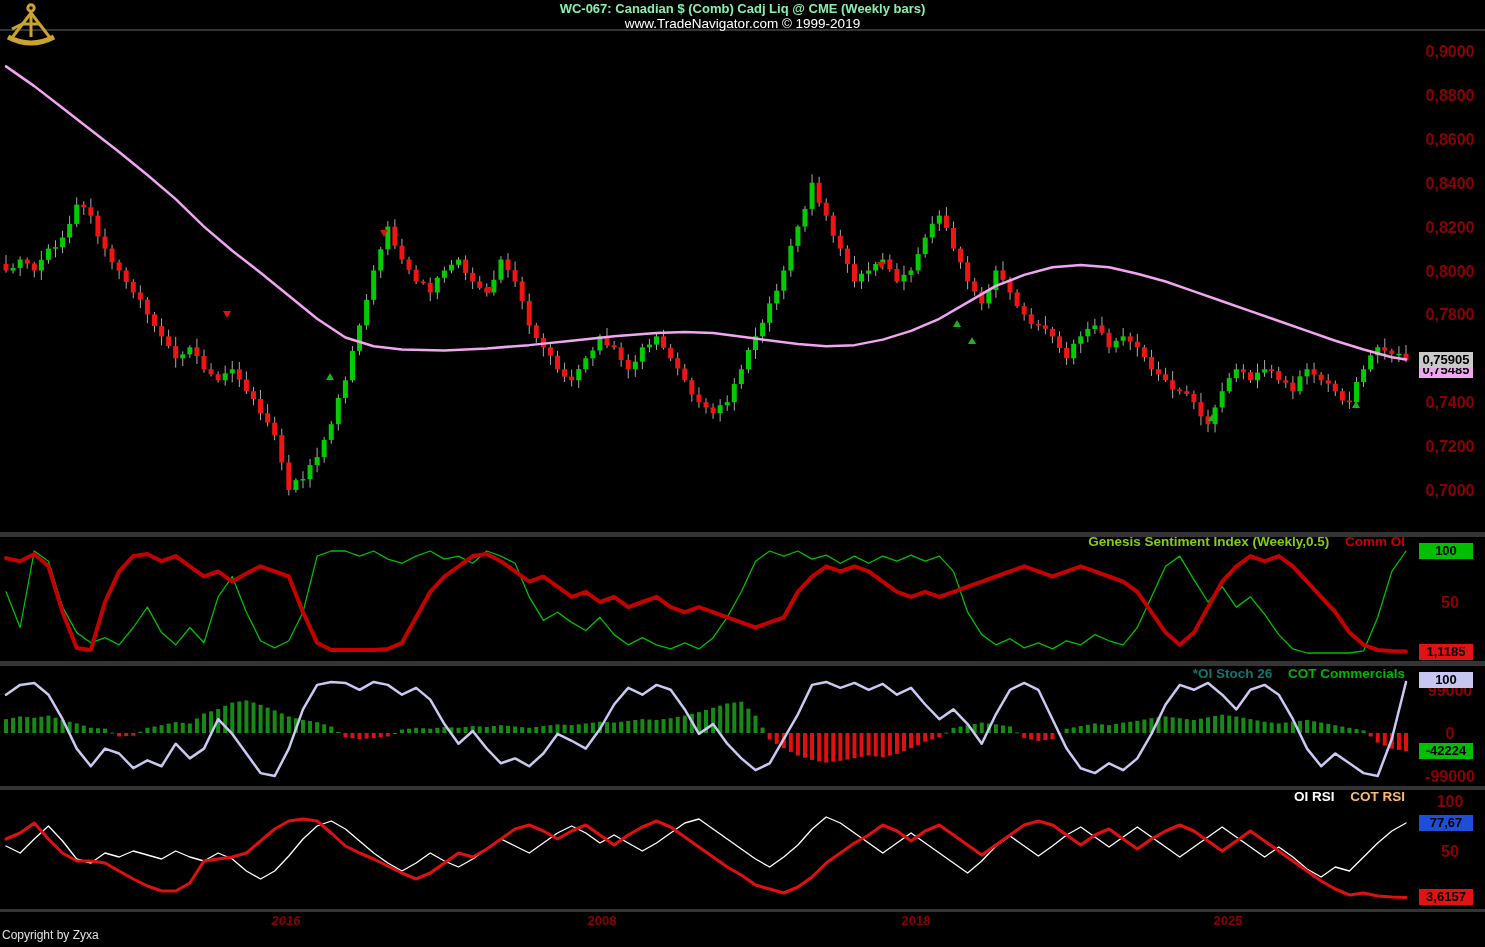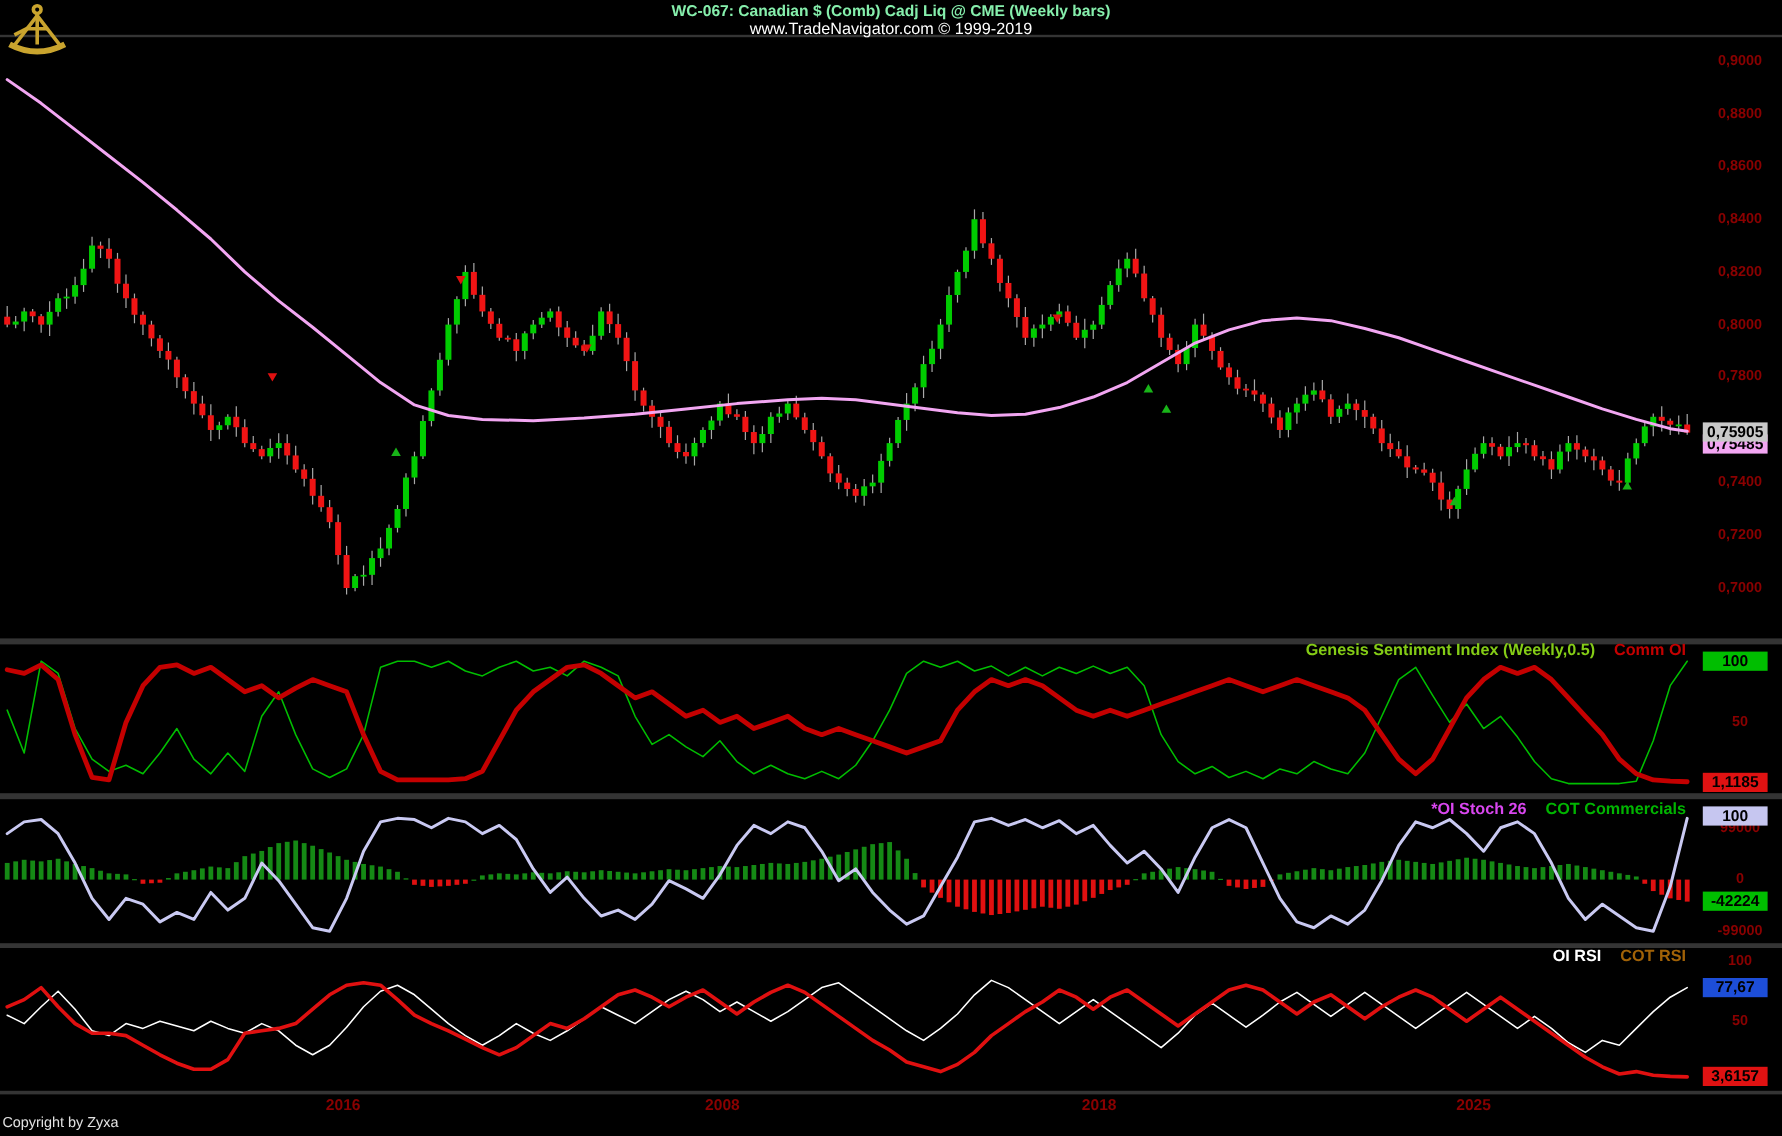--- a/index.html
+++ b/index.html
@@ -7,21 +7,21 @@
        font-family:"Liberation Sans",sans-serif;}
   #cv{position:absolute;left:0;top:0;}
   .ovl{position:absolute;left:0;top:0;width:1485px;height:947px;pointer-events:none;}
   .abs{position:absolute;white-space:nowrap;}
   .title{width:100%;text-align:center;top:1px;color:#86efac;font-weight:bold;font-size:13px;}
   .subtitle{width:100%;text-align:center;top:16px;color:#fff;font-size:13.5px;}
   .legend{top:31px;right:79px;font-weight:bold;font-size:13.5px;color:#fff;}
   .legend span{margin-left:15px;pointer-events:auto;cursor:default;}
   .plabels{font-weight:bold;font-size:13.5px;}
   .plabels span{margin-left:12px;pointer-events:auto;cursor:default;}
-  .tick{color:#8B0000;font-weight:bold;font-size:12px;width:64px;text-align:center;left:1418px;}
+  .tick{color:#8B0000;font-weight:bold;font-size:16px;width:64px;text-align:center;left:1418px;}
   .badge{font-weight:bold;font-size:13px;color:#000;width:54px;height:16px;line-height:16px;
          text-align:center;left:1419px;overflow:hidden;}
   .year{color:#8B0000;font-weight:bold;font-size:13px;top:913px;transform:translateX(-50%);}
   .copyright{left:2px;top:928px;color:#e2e2e2;font-size:12px;}
 </style>
 </head>
 <body>
 
 <div id="app">
 
@@ -666,27 +666,27 @@
     <div class="abs title">WC-067:  Canadian $ (Comb) Cadj Liq @ CME  (Weekly bars)</div>
     <div class="abs subtitle">www.TradeNavigator.com © 1999-2019</div>
 
 
     <div class="abs plabels" style="top:534px;right:80px;">
       <span style="color: #84cc16;">Genesis Sentiment Index (Weekly,0.5)</span>
       <span style="color: rgb(196, 0, 0);">Comm OI</span>
     </div>
 
     <div class="abs plabels" style="top:666px;right:80px;">
-      <span style="color: #d946ef;">*OI Stoch 26</span>
+      <span style="color: #0f766e;">*OI Stoch 26</span>
       <span style="color: rgb(0, 180, 0);">COT Commercials</span>
     </div>
 
     <div class="abs plabels" style="top:789px;right:80px;">
       <span style="color: rgb(255, 255, 255);">OI RSI</span>
-      <span style="color: #a16207;">COT RSI</span>
+      <span style="color: #fdba74;">COT RSI</span>
     </div>
 
     <div id="axis-layer">
         <div class="abs tick" style="top: 43px;">0,9000</div>
         <div class="abs tick" style="top: 86.9px;">0,8800</div>
         <div class="abs tick" style="top: 130.8px;">0,8600</div>
         <div class="abs tick" style="top: 174.7px;">0,8400</div>
         <div class="abs tick" style="top: 218.6px;">0,8200</div>
         <div class="abs tick" style="top: 262.5px;">0,8000</div>
         <div class="abs tick" style="top: 306.4px;">0,7800</div>
@@ -702,21 +702,21 @@
         <div class="abs tick" style="top: 725px;">0</div>
         <div class="abs tick" style="top: 768px;">-99000</div>
         <div class="abs badge" style="top: 672px; background: rgb(198, 198, 240);">100</div>
         <div class="abs badge" style="top: 743.34px; background: rgb(0, 190, 0);">-42224</div>
         <div class="abs tick" style="top: 793px;">100</div>
         <div class="abs tick" style="top: 843px;">50</div>
         <div class="abs badge" style="top: 815.33px; background: #1d4ed8;">77,67</div>
         <div class="abs badge" style="top: 889.384px; background: rgb(224, 18, 18);">3,6157</div>
       </div>
     <div id="year-layer">
-        <div class="abs year" style="left: 286px;">2016</div>
+        <div class="abs year" style="left: 286px; font-style: italic;">2016</div>
         <div class="abs year" style="left: 602px;">2008</div>
         <div class="abs year" style="left: 916px;">2018</div>
         <div class="abs year" style="left: 1228px;">2025</div>
       </div>
 
     <div class="abs copyright">Copyright by Zyxa</div>
   </div>
 </div>
 
 </body></html>

